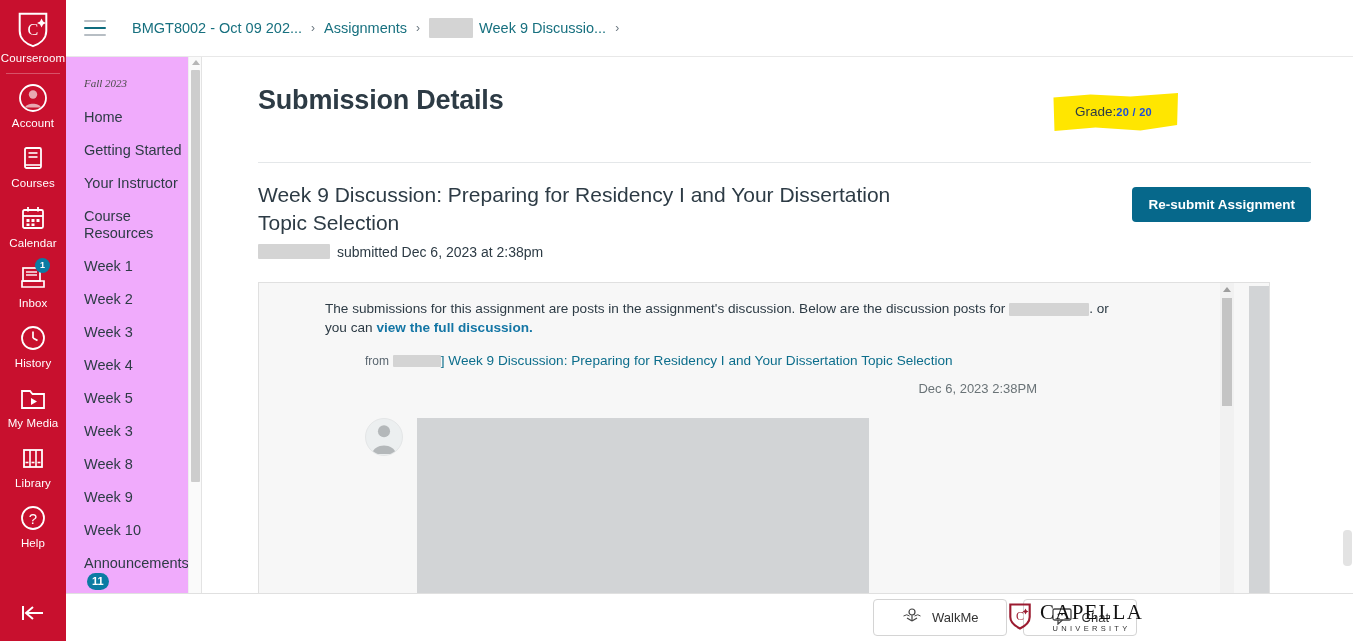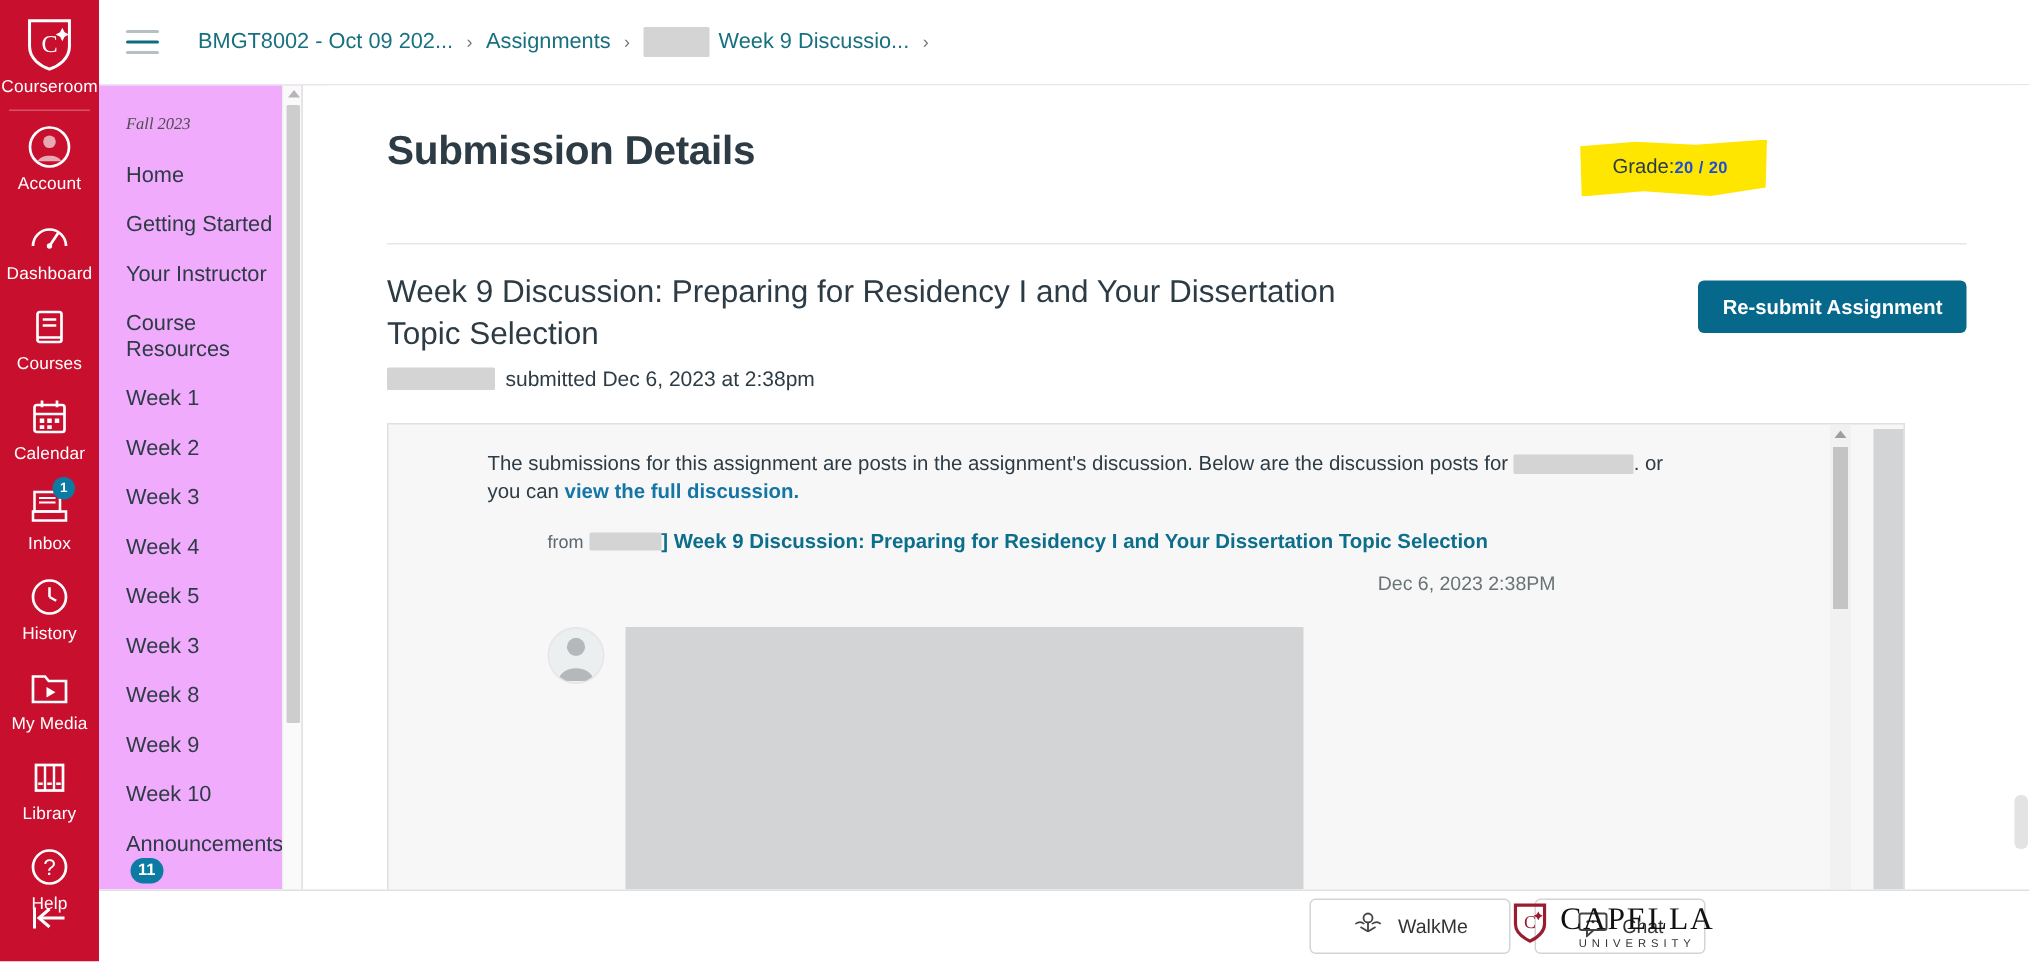--- a/index.html
+++ b/index.html
@@ -89,38 +89,38 @@
     background:#ffe600;
     clip-path: polygon(0.4% 12%, 30% 4%, 62% 9%, 100% 0%, 99.3% 84%, 70% 99%, 34% 91%, 1.2% 100%);
   }
   .grade-lbl { font-size:13.5px; color:#2d3b45; }
   .grade-val { font-size:11px; color:#1d4ed8; font-weight:700; letter-spacing:.3px;}
 
   .hr-line { height:1px; background:#e4e7e9; margin:46px 0 0 0; }
 
   .assign-row { display:flex; align-items:flex-start; justify-content:space-between; margin-top:18px;}
   .assign-title { font-size:21px; line-height:28px; color:#2d3b45; max-width:640px; font-weight:400;}
-  .submitted-line { margin-top:7px; font-size:14px; color:#2d3b45; display:flex; align-items:flex-end;}
+  .submitted-line { margin-top:7px; font-size:14px; color:#2d3b45; display:flex; align-items:flex-start;}
   .btn-resubmit {
     background:#06688b; color:#fff; border:none; border-radius:4px;
     font-size:13.5px; padding:10px 16px; cursor:pointer; white-space:nowrap;
     font-family:"Liberation Sans", sans-serif; margin-top:6px;font-weight:bold;
   }
 
   
   .preview {
     position:relative; margin-top:22px; width:1012px; height:330px;
     background:#f7f7f7; border:1px solid #e0e0e0; border-bottom:none; overflow:hidden;
   }
   .preview-inner { position:absolute; left:0; top:0; width:890px; height:330px; padding:16px 26px 0 66px;}
   .pv-text { font-size:13.6px; line-height:19px; color:#2d3b45; }
   .pv-link { color:#1476a5; font-weight:700; text-decoration:none; cursor:pointer;}
   .pv-from { margin-top:14px; padding-left:40px; font-size:13.6px; line-height:19px;}
   .pv-from .small { color:#5a6670; font-size:12px;}
-  .pv-from a { color:#0d6e8c; font-weight:700; text-decoration:none; cursor:pointer;}
+  .pv-from a { color:#0d6e8c; font-weight:400; text-decoration:none; cursor:pointer;}
   .pv-date { text-align:right; padding-right:86px; margin-top:10px; font-size:13px; color:#6a7377;}
   .post-row { display:flex; margin-top:22px; padding-left:40px; }
   .avatar { width:38px; height:38px; border-radius:50%; background:#eceff0; flex:0 0 38px;
             display:flex; align-items:flex-end; justify-content:center; overflow:hidden; border:1px solid #e4e6e7;}
   .post-body { margin-left:14px; width:452px; height:200px; background:#d2d4d6; }
 
   .pv-scroll { position:absolute; right:35px; top:0; width:14px; height:330px; background:#f1f1f1;}
   .pv-scroll .arrow { position:absolute; top:4px; left:3px; width:0;height:0;
       border-left:4px solid transparent;border-right:4px solid transparent;border-bottom:5px solid #9e9e9e;}
   .pv-scroll .thumb { position:absolute; top:15px; left:2px; width:10px; height:108px; background:#c4c4c4;}
@@ -171,30 +171,20 @@
       <span class="gn-ico">
         <svg viewBox="0 0 30 30" width="30" height="30">
           <circle cx="15" cy="15" r="13" fill="none" stroke="#fff" stroke-width="1.8"></circle>
           <circle cx="15" cy="11.5" r="4.2" fill="#e8a9b2"></circle>
           <path d="M7.2 24.5 C8.5 19.5 21.5 19.5 22.8 24.5 Z" fill="#e8a9b2"></path>
         </svg>
       </span>
       <span class="gn-lbl">Account</span>
     </a>
 
-    <a class="gn-item">
-      <span class="gn-ico">
-        <svg viewBox="0 0 30 30" width="30" height="30">
-          <path d="M4 21 A11 11 0 0 1 26 21" fill="none" stroke="#fff" stroke-width="1.8"></path>
-          <line x1="15" y1="21" x2="21" y2="12" stroke="#fff" stroke-width="1.8"></line>
-          <circle cx="15" cy="21" r="1.8" fill="#fff"></circle>
-        </svg>
-      </span>
-      <span class="gn-lbl">Dashboard</span>
-    </a>
 
     <a class="gn-item">
       <span class="gn-ico">
         <svg viewBox="0 0 30 30" width="30" height="30">
           <rect x="7" y="5" width="16" height="20" rx="1.5" fill="none" stroke="#fff" stroke-width="1.8"></rect>
           <line x1="10.5" y1="10" x2="19.5" y2="10" stroke="#fff" stroke-width="1.6"></line>
           <line x1="10.5" y1="14" x2="19.5" y2="14" stroke="#fff" stroke-width="1.6"></line>
           <line x1="7" y1="22" x2="23" y2="22" stroke="#fff" stroke-width="1.6"></line>
         </svg>
       </span>

